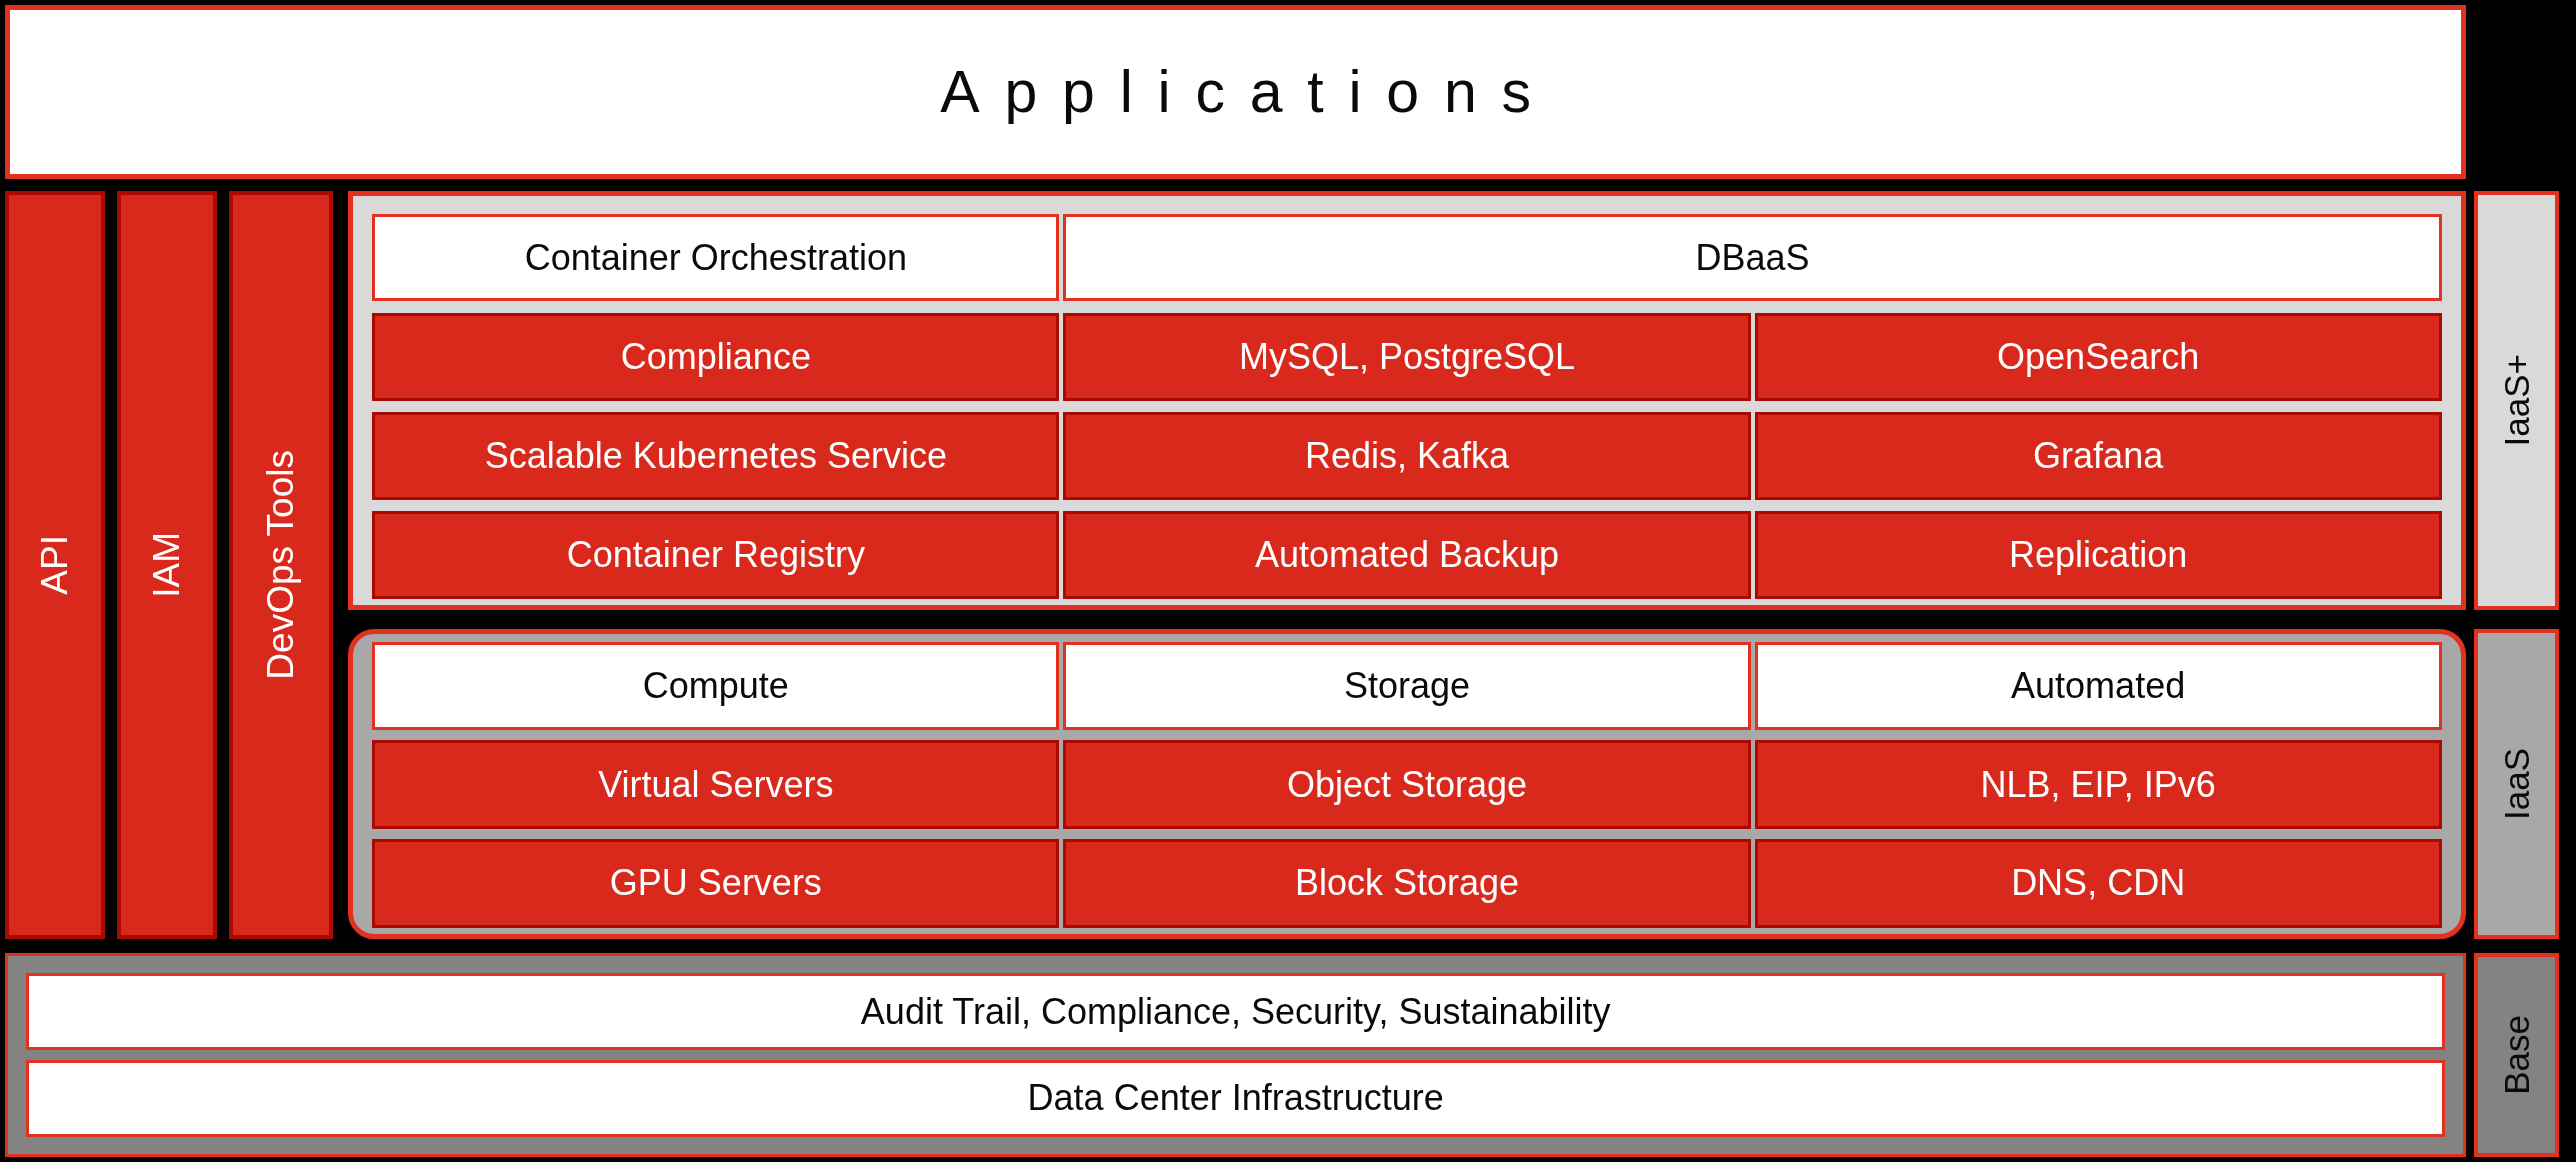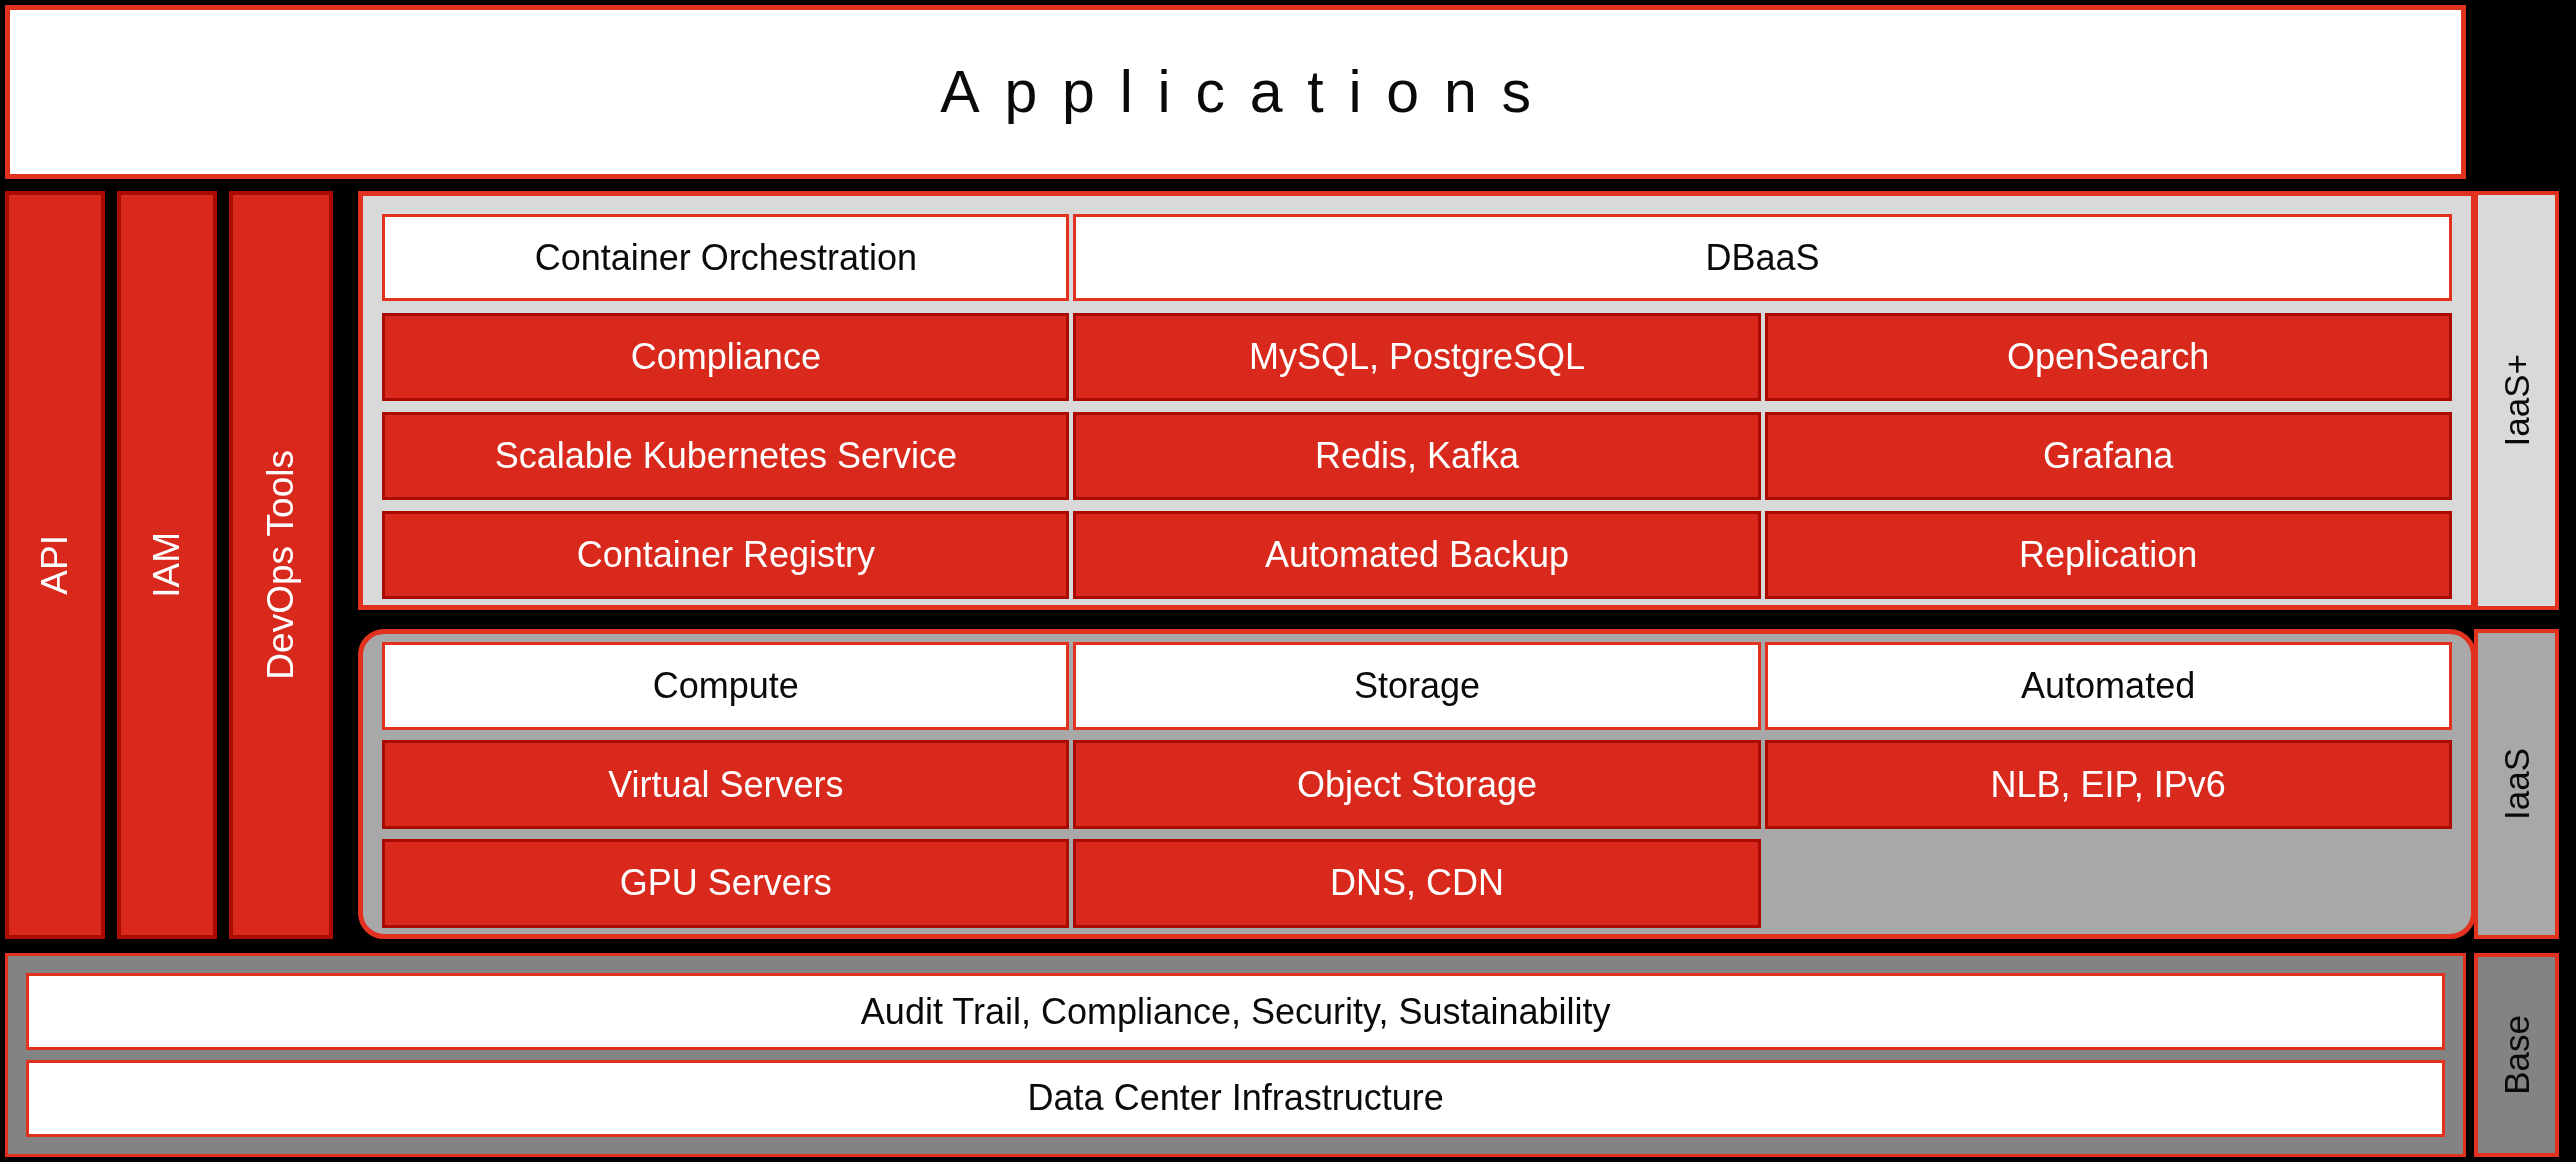--- a/index.html
+++ b/index.html
@@ -25,21 +25,21 @@
   }
   .bar-api{left:5.2px;width:100px;}
   .bar-iam{left:117px;width:100px;}
   .bar-devops{left:229px;width:104px;}
   .vbar .vtext{
     writing-mode:vertical-rl;transform:rotate(180deg);
     color:#ffffff;font-size:37px;white-space:nowrap;
   }
   
   .panel{
-    position:absolute;left:358px;width:2118px;box-sizing:border-box;
+    position:absolute;left:348px;width:2118px;box-sizing:border-box;
     border:5.2px solid #e2321f;display:grid;
     grid-template-columns:repeat(3,1fr);column-gap:4px;
   }
   .panel-iaasplus{
     top:191px;height:419px;background:#d9d9d9;
     padding:18px 19.3px 6.4px 19.3px;row-gap:11.6px;
     grid-template-rows:repeat(4,1fr);
   }
   .panel-iaas{
     top:629px;height:310px;background:#a8a8a8;
@@ -158,20 +158,23 @@
       <span>Object Storage</span>
     </div>
     <div class="rbox">
       <span>NLB, EIP, IPv6</span>
     </div>
 
     <div class="rbox">
       <span>GPU Servers</span>
     </div>
     <div class="rbox">
+      <span>Block Storage</span>
+    </div>
+    <div class="rbox">
       <span>DNS, CDN</span>
     </div>
   </div>
 
   <div class="panel-base">
     <div class="base-row">
       <span>Audit Trail, Compliance, Security, Sustainability</span>
     </div>
     <div class="base-row">
       <span>Data Center Infrastructure</span>

